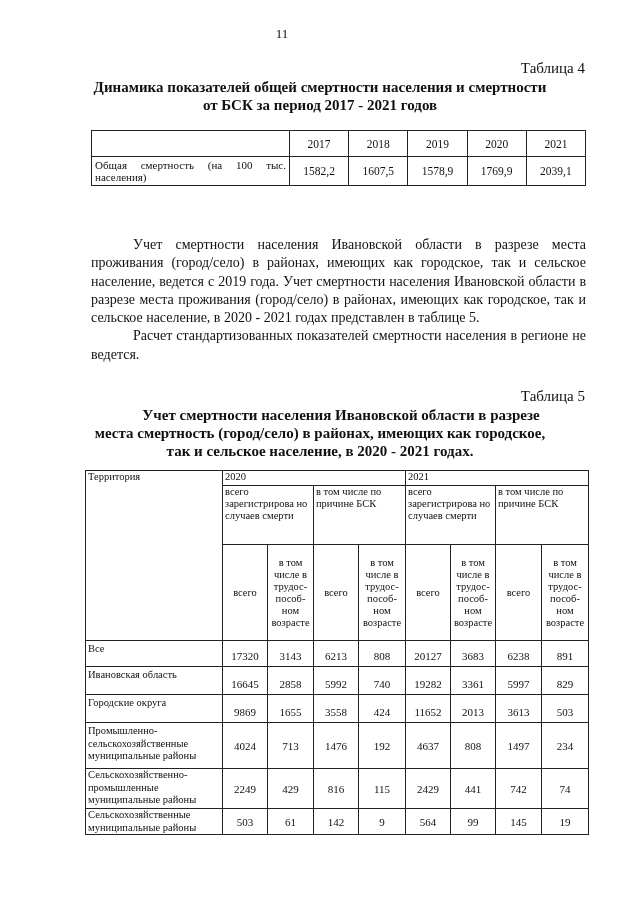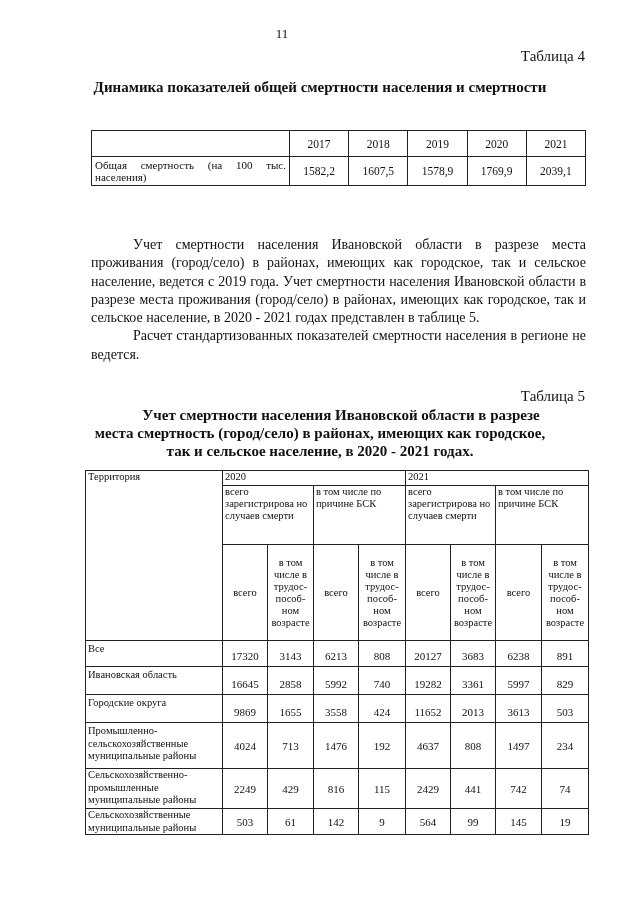--- a/index.html
+++ b/index.html
@@ -28,23 +28,24 @@
   #t5 td.top { vertical-align: top; }
   #t5 td.c { text-align: center; }
   #t5 td.num { text-align: center; vertical-align: bottom; padding-bottom: 4px; font-size: 11px; }
   #t5 td.rl { vertical-align: top; font-size: 10.5px; line-height: 12.5px; padding-top: 2px; }
 </style>
 </head>
 <body>
 
 <div class="abs page-num">11</div>
 
-<div class="abs tbl-label" style="top:48px;">Таблица 4</div>
+<div class="abs tbl-label" style="top:60px;">Таблица 4</div>
 <div class="abs title" style="top:78px;">
   <div>Динамика показателей общей смертности населения и смертности</div>
+  <div>от БСК за период 2017 - 2021 годов</div>
 </div>
 
 <table id="t4">
   <colgroup>
       <col style="width:198px">
       <col>
       <col>
       <col>
       <col>
       <col>

